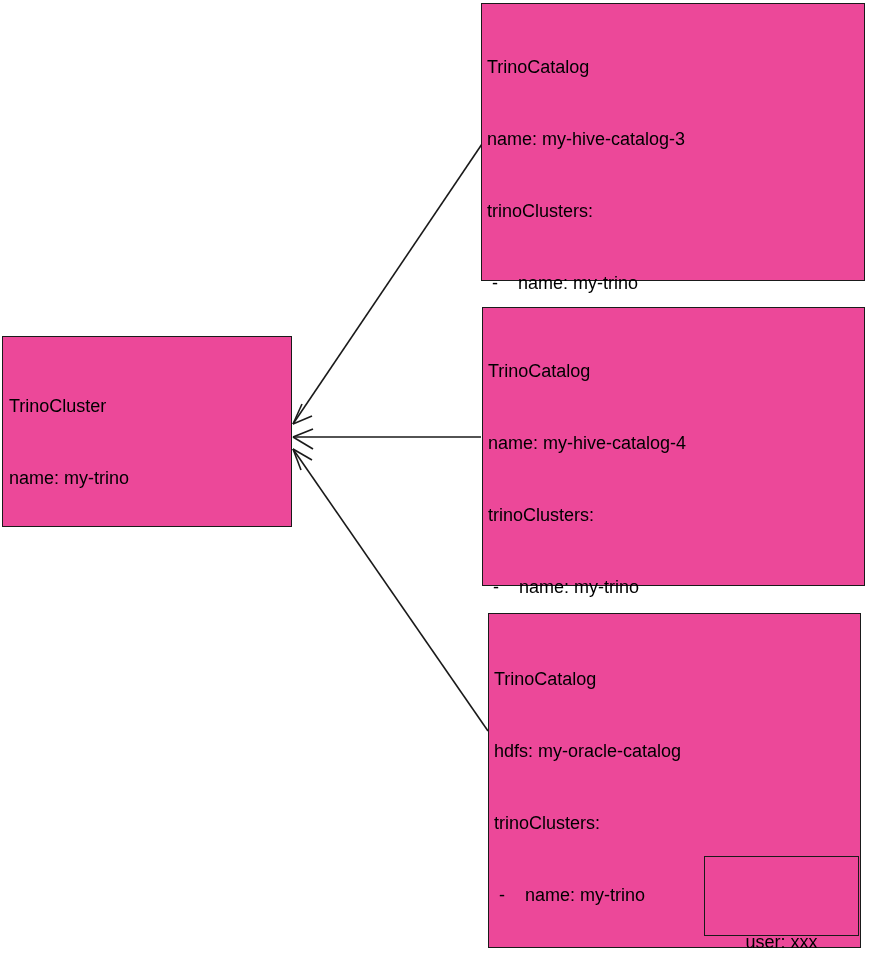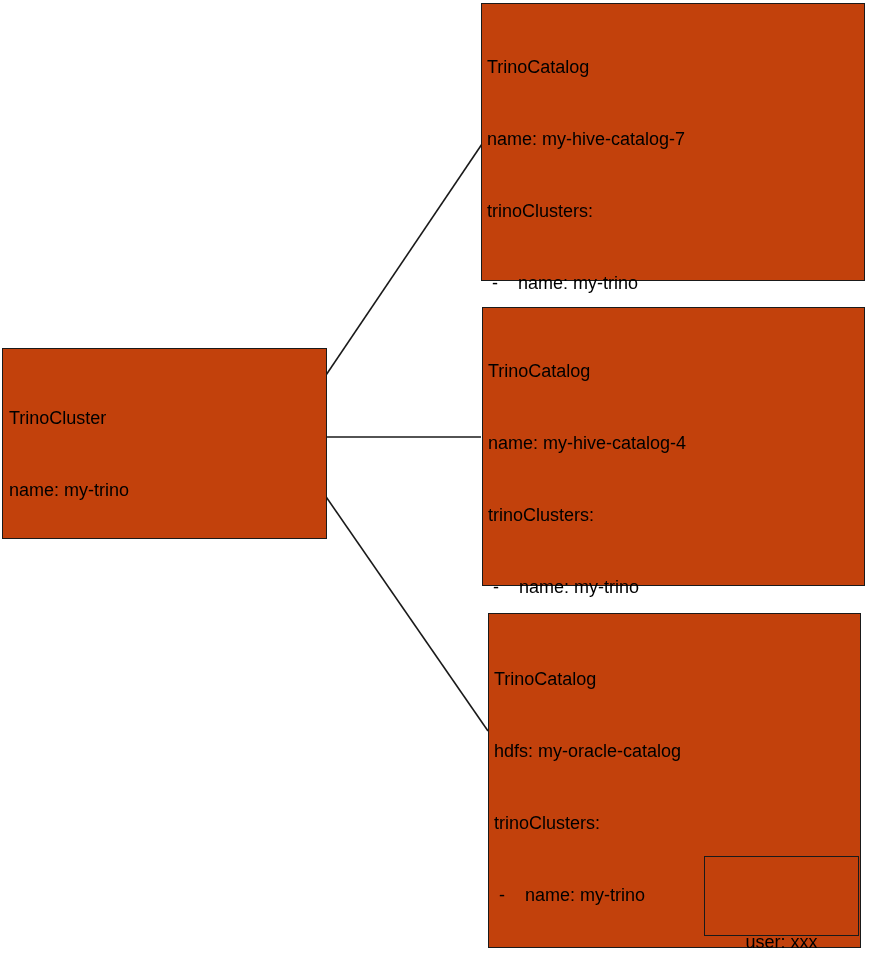--- a/index.html
+++ b/index.html
@@ -12,21 +12,21 @@
     width: 872px;
     height: 954px;
     background: #ffffff;
     overflow: hidden;
     font-family: "Liberation Sans", sans-serif;
   }
   .box {
     position: absolute;
     box-sizing: border-box;
     border: 1.6px solid #1a1a1a;
-    background: #c2410c;
+    background: #ec4899;
   }
   .yaml {
     position: absolute;
     font-family: "Liberation Sans", sans-serif;
     font-size: 18px;
     line-height: 24px;
     color: #000000;
     white-space: pre;
   }
   .yaml div {
@@ -81,31 +81,31 @@
       <line x1="293" y1="449" x2="301" y2="470" stroke-width="1.6"></line>
     </g>
 
     <g>
       <line x1="760" y1="817" x2="786" y2="857" stroke-width="1.6"></line>
       <line x1="786" y1="857" x2="766" y2="848" stroke-width="1.6"></line>
       <line x1="786" y1="857" x2="779" y2="834" stroke-width="1.6"></line>
     </g>
   </svg>
 
-  <div class="box" style="left:2px; top:348px; width:325px; height:191px;">
+  <div class="box" style="left:2px; top:336px; width:290px; height:191px;">
     <div class="yaml" style="left:6px; top:9px;">
       <div>TrinoCluster</div>
       <div>name: my-trino</div>
     </div>
   </div>
 
   <div class="box" style="left:481px; top:3px; width:384px; height:278px;">
     <div class="yaml" style="left:5px; top:3px;">
       <div>TrinoCatalog</div>
-      <div>name: my-hive-catalog-7</div>
+      <div>name: my-hive-catalog-3</div>
       <div>trinoClusters:</div>
       <div> -    name: my-trino</div>
       <div>hive:</div>
       <div>   s3: # S3ConnnectionSpec</div>
       <div>      inline:</div>
       <div>         host: minio</div>
       <div>   metastore: # whatever</div>
     </div>
   </div>
 

